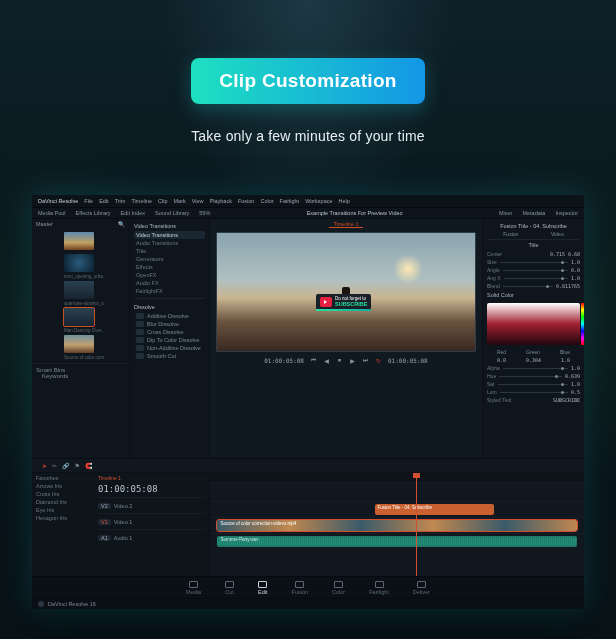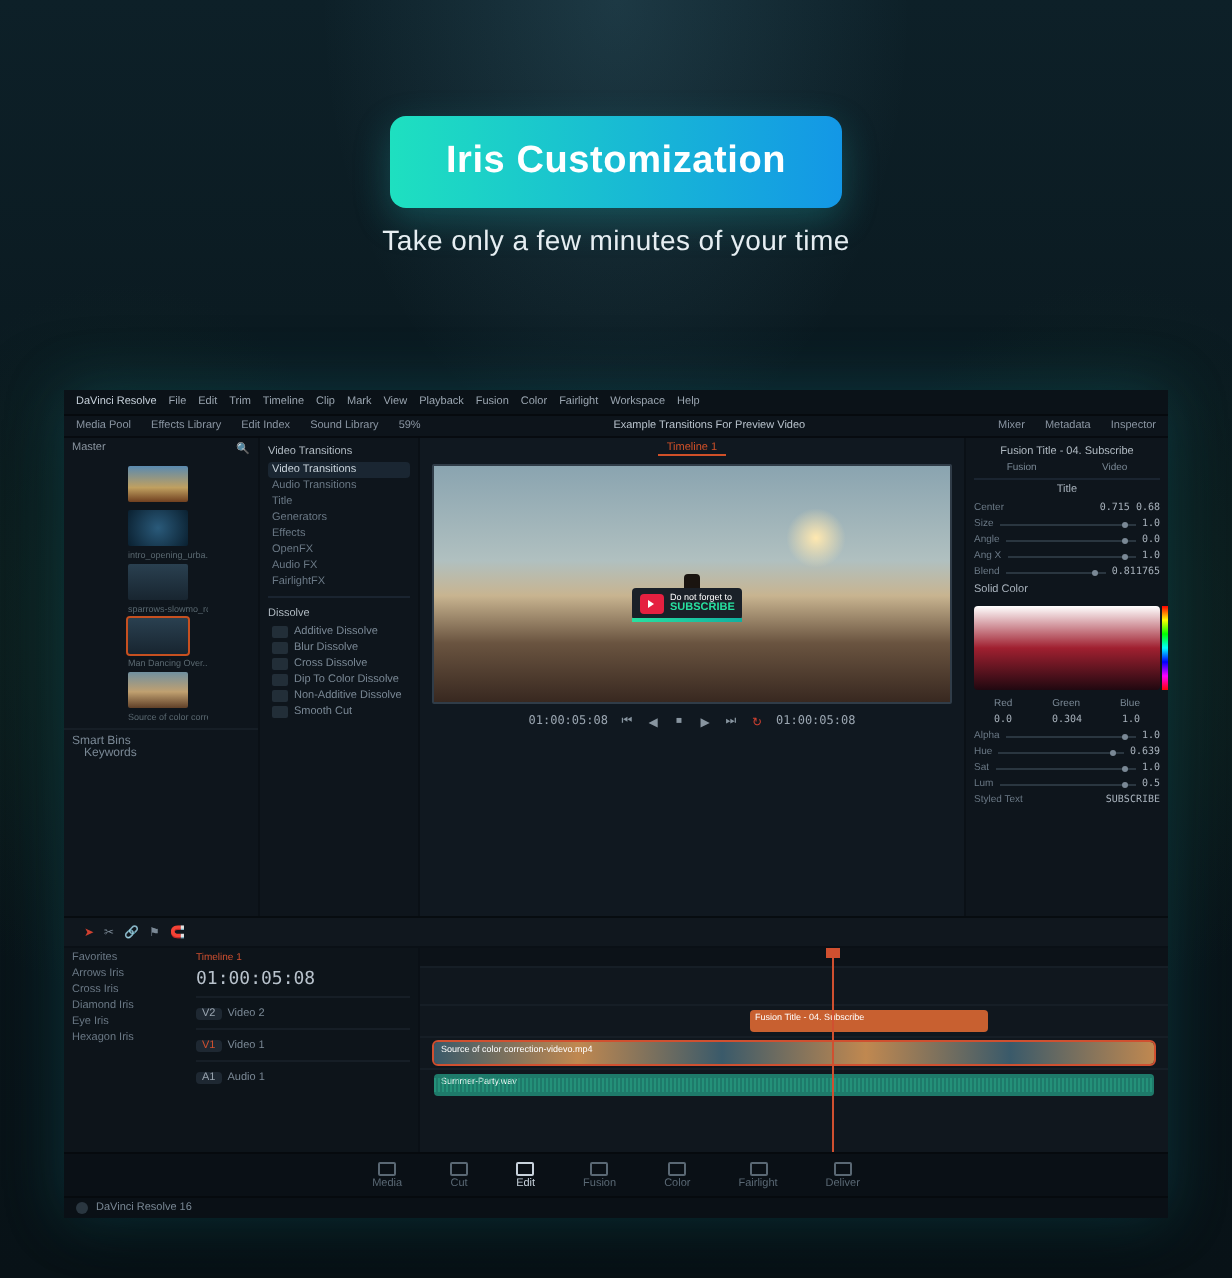--- a/index.html
+++ b/index.html
@@ -34,21 +34,21 @@
     padding: 12px 28px;
     border-radius: 8px;
     background: linear-gradient(90deg, #1ee0c0 0%, #1397e6 100%);
     color: #fff;
     font-size: 19px;
     font-weight: 700;
     letter-spacing: 0.3px;
     box-shadow: 0 6px 18px rgba(30,200,200,0.25);
   }
   .hero-sub {
-    margin-top: 8px;
+    margin-top: 24px;
     color: #e6eef2;
     font-size: 14px;
     font-weight: 400;
     letter-spacing: 0.2px;
   }
 
   .app-shell {
     position: absolute;
     z-index: 3;
     left: 32px; right: 32px;
@@ -312,21 +312,21 @@
     align-items: center;
     padding: 0 6px;
     gap: 4px;
   }
   .status .logo { width: 6px; height: 6px; border-radius: 50%; background: #2a3640; }
 </style>
 </head>
 <body>
 
 <div class="hero">
-  <div class="hero-badge">Iris Customization</div>
+  <div class="hero-badge">Clip Customization</div>
   <div class="hero-sub">Take only a few minutes of your time</div>
 </div>
 
 <div class="app-shell">
 
   <div class="menubar">
     <span>DaVinci Resolve</span>
     <span>File</span>
     <span>Edit</span>
     <span>Trim</span>

